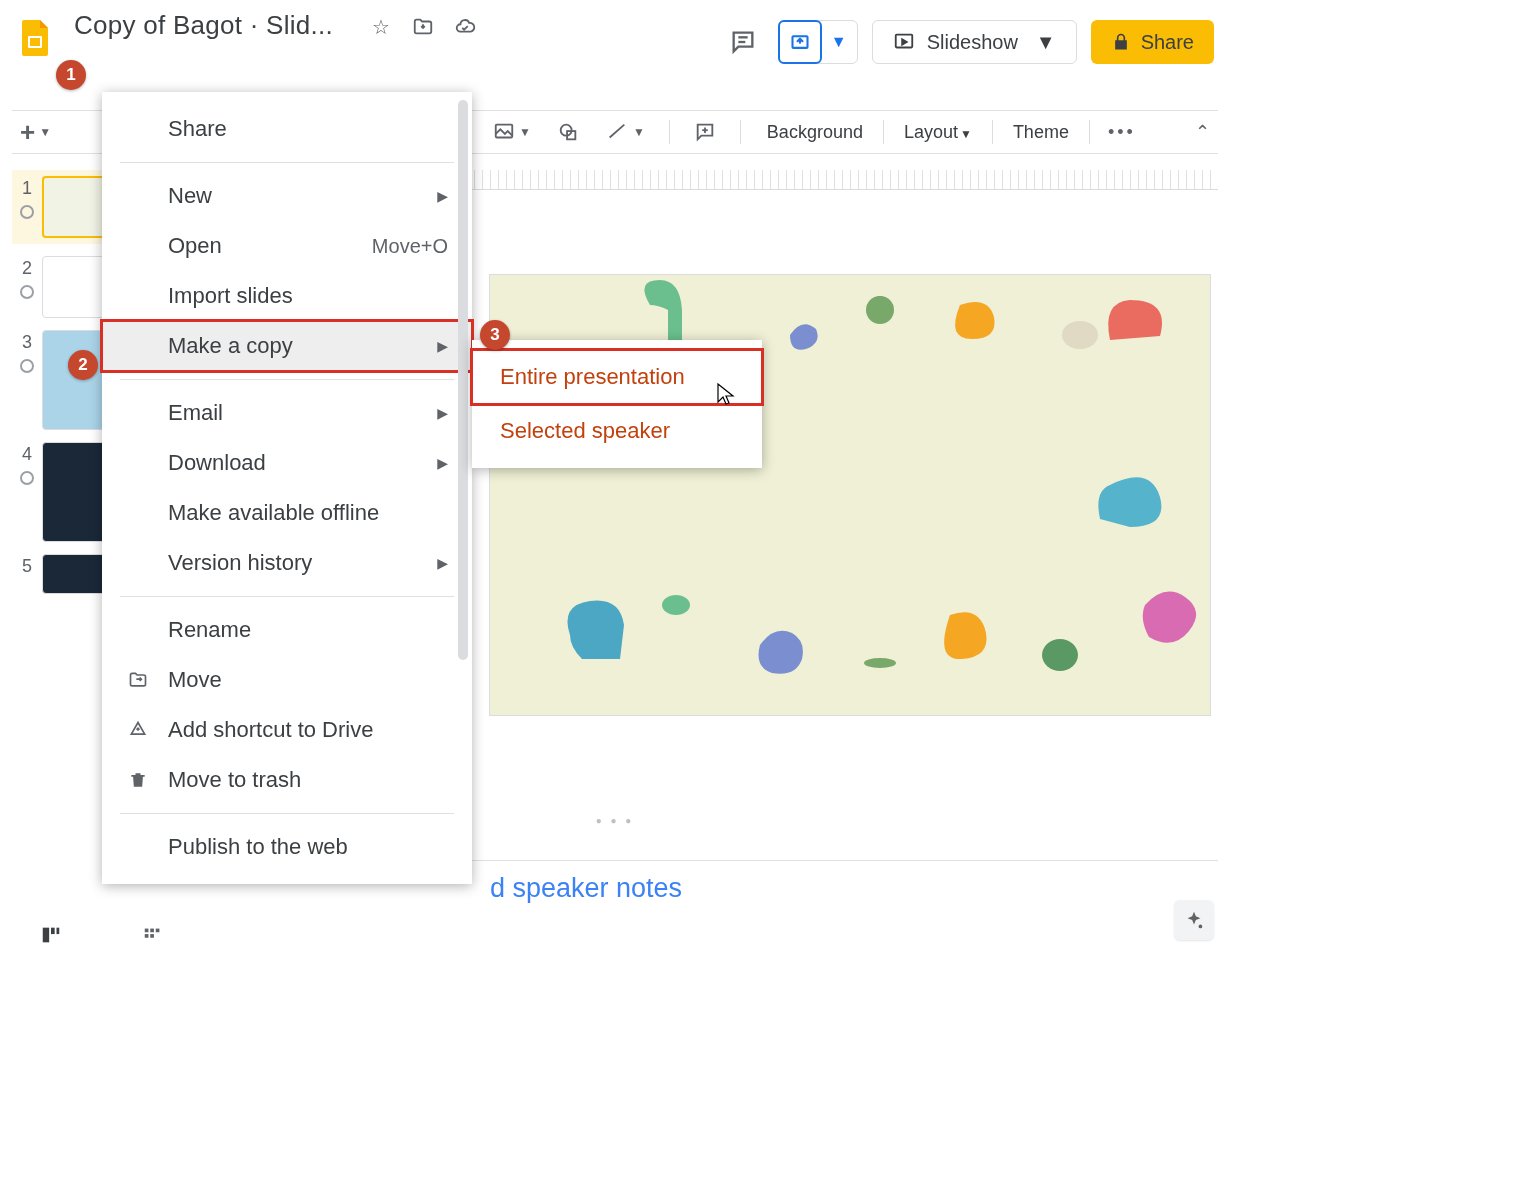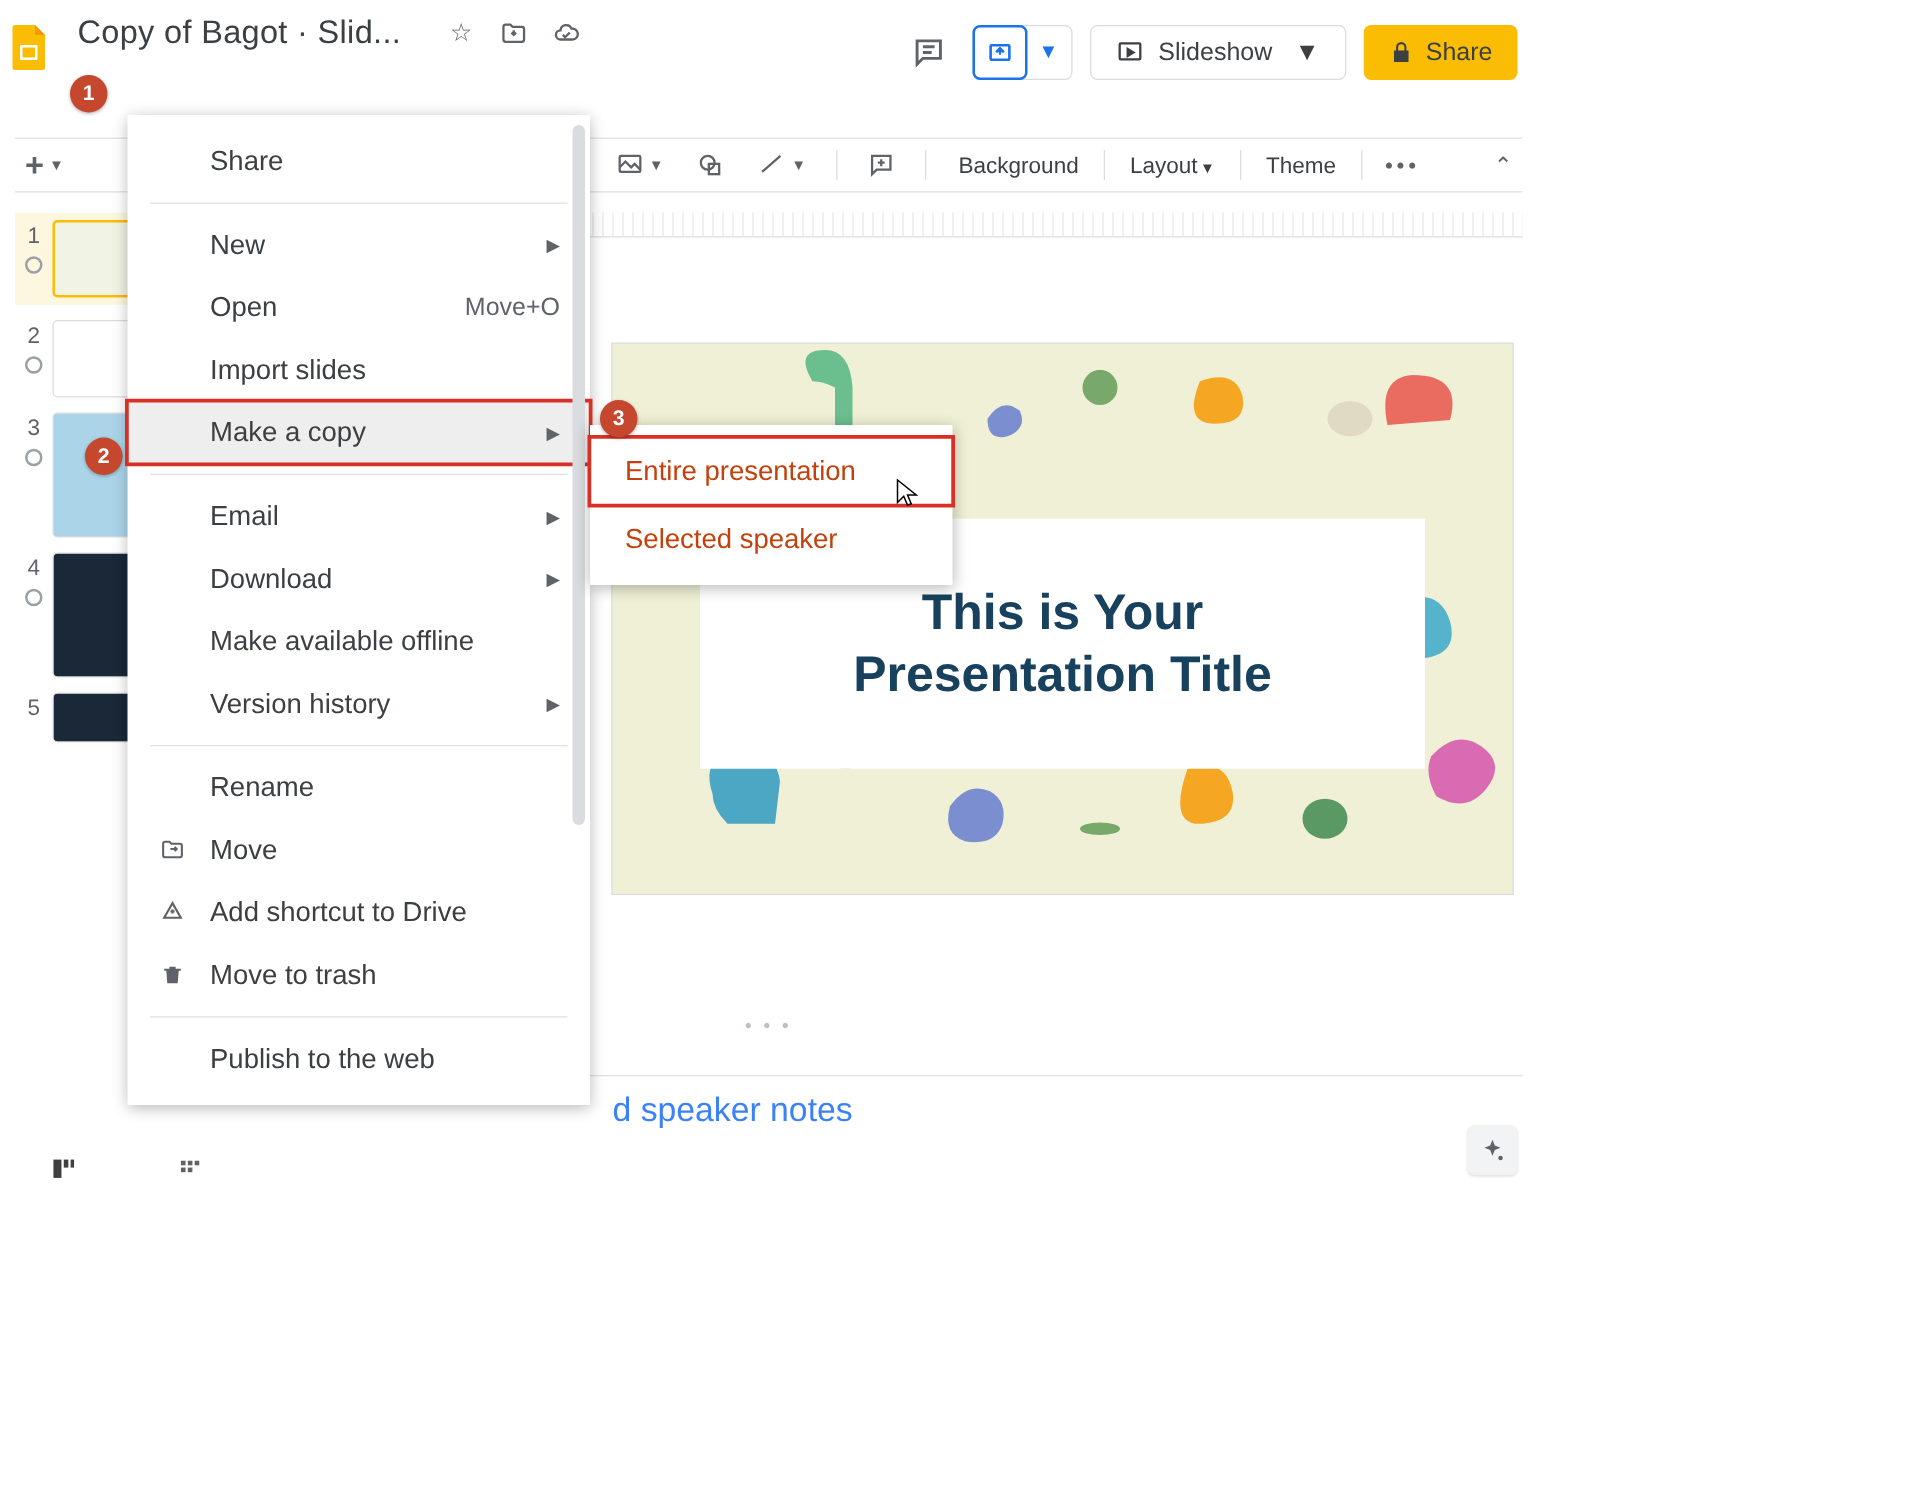--- a/index.html
+++ b/index.html
@@ -1,17 +1,17 @@
 <!DOCTYPE html>
 <html><head>
 <meta charset="utf-8">
 <style>
 * { box-sizing: border-box; margin:0; padding:0; font-family: Arial, sans-serif; }
 body { background:#fff; width:1230px; height:960px; position:relative; overflow:hidden; color:#3c4043; }
-.titlebar { display:flex; align-items:flex-start; padding:8px 12px 0 0; height:90px; }
+.titlebar { display:flex; align-items:flex-start; padding:8px 12px 0 12px; height:90px; }
 .logo { width:48px; height:48px; display:flex; align-items:center; justify-content:center; margin-top:6px; }
 .titlecol { margin-left:8px; flex:0 0 auto; }
 .doctitle { font-size:26px; color:#3c4043; padding:2px 6px; white-space:nowrap; letter-spacing:0.01em; }
 .docicons { display:flex; gap:18px; margin-left:30px; margin-top:2px; color:#5f6368; }
 .docicons span { font-size:20px; display:flex; align-items:center; justify-content:center; width:24px; height:24px; }
 .menubar { display:flex; gap:0; margin-top:4px; }
 .menubar .mi { padding:8px 14px; font-size:22px; color:#3c4043; cursor:pointer; }
 .menubar .mi.active { background:#fce8b2; outline:3px solid #d93025; outline-offset:-1px; }
 .rightctrls { position:absolute; right:16px; top:20px; display:flex; align-items:center; gap:14px; }
 .commentbtn { width:42px; height:42px; display:flex; align-items:center; justify-content:center; color:#5f6368; }
@@ -234,26 +234,20 @@
       <path d="M620 210q40-20 50 12 q8 30-30 30 l-30-8 q-6-28 10-34" fill="#55b3cc"></path>
       <path d="M655 330q20-22 40-8 q20 14 4 34 q-16 20-40 6 q-10-18-4-32" fill="#d96bb3"></path>
       <path d="M80 360q-10-30 20-34 q30-4 34 24 l-4 34 l-38 0 q-12-12-12-24" fill="#4ca7c4"></path>
       <path d="M270 370q14-20 32-12 q14 8 10 26 q-6 18-30 14 q-18-6-12-28" fill="#7a8ed0"></path>
       <path d="M460 340q30-10 36 18 q4 24-24 26 q-28 2-12-44" fill="#f5a623"></path>
       <path d="M20 140q24-10 30 14 q4 24-22 22 q-20-4-8-36" fill="#ea6b5f"></path>
       <ellipse cx="186" cy="330" rx="14" ry="10" fill="#6bbf8e"></ellipse>
       <ellipse cx="390" cy="388" rx="16" ry="5" fill="#78a86a"></ellipse>
       <ellipse cx="570" cy="380" rx="18" ry="16" fill="#5a9964"></ellipse>
     </svg>
-    <div class="titlebox">
-      <div class="txt1">
-        <span>This is Your</span><br>
-        <span>Presentation Title</span>
-      </div>
-    </div>
   </div>
 </div>
 
 <div class="grip">● ● ●</div>
 
 <div class="speaker">d speaker notes</div>
 
 <div class="filemenu">
   <div class="scrollbar"></div>
   <div class="fi">

